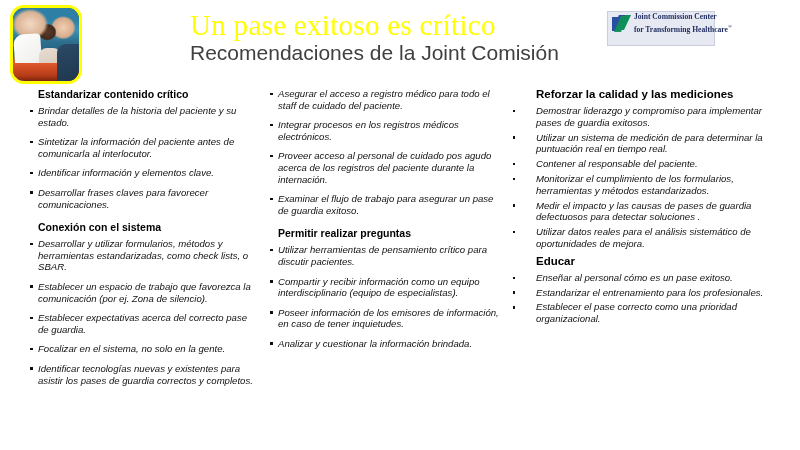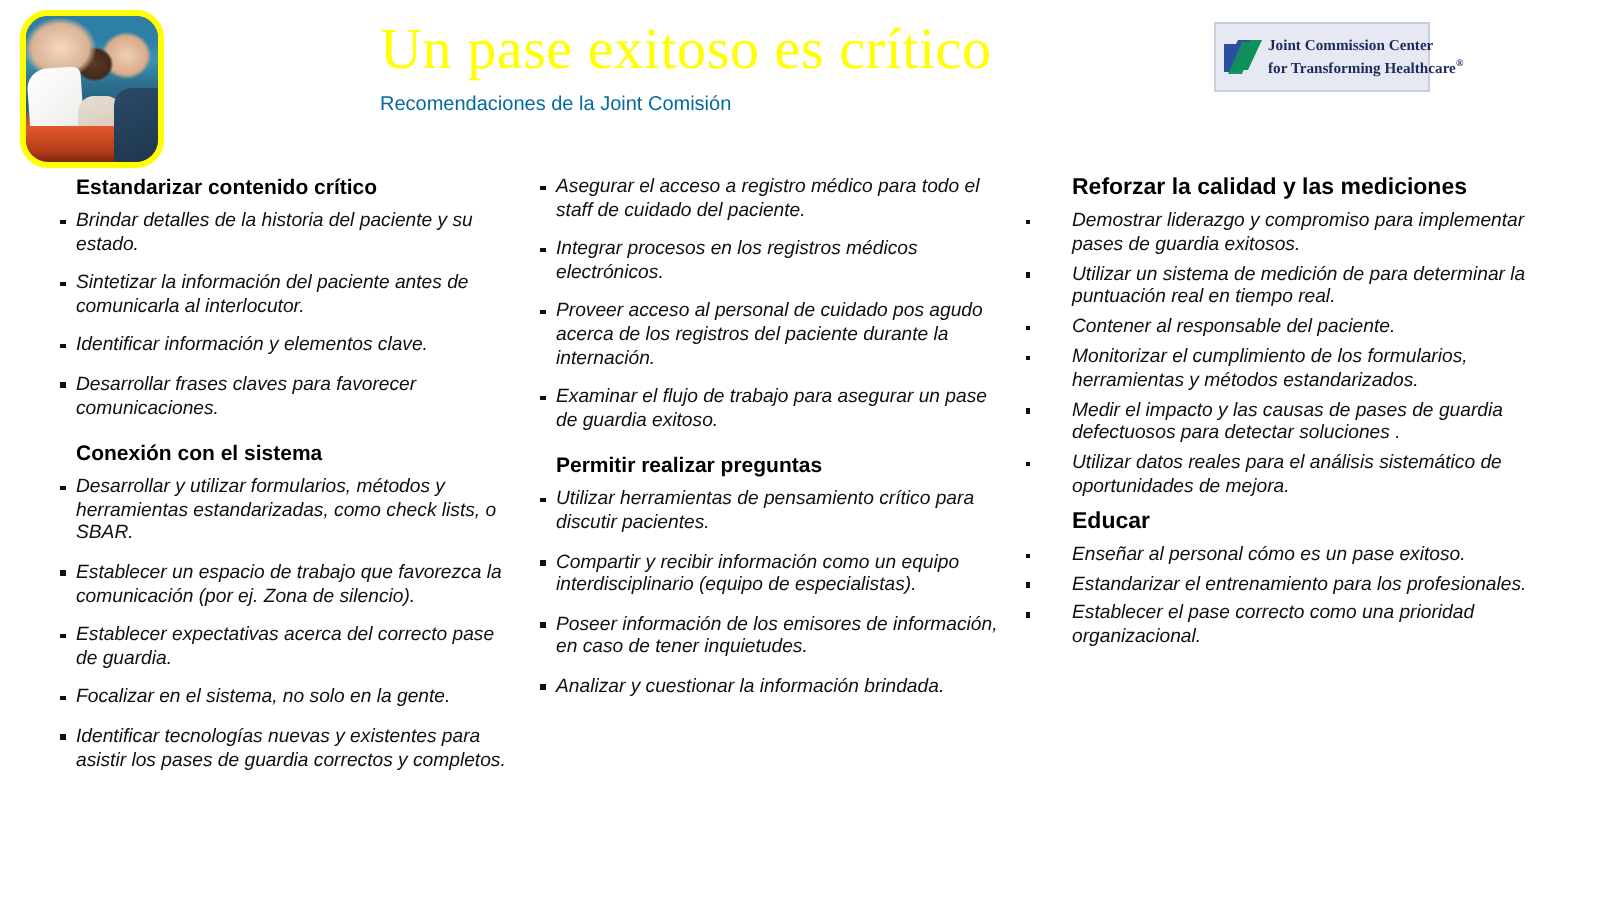--- a/index.html
+++ b/index.html
@@ -106,39 +106,38 @@
   .main-title {
     font-family: "Liberation Serif", serif;
     font-size: 29px;
     line-height: 34px;
     color: #ffff00;
     white-space: nowrap;
     letter-spacing: 0.3px;
   }
   .sub-title {
     font-family: "Liberation Sans", sans-serif;
-    font-size: 10px;
+    font-size: 21px;
     line-height: 19px;
-    color: #0369a1;
+    color: #404040;
     margin-top: 1px;
     white-space: nowrap;
   }
 
   
   .logo {
     position: absolute;
     left: 607px;
     top: 11px;
     width: 108px;
     height: 35px;
     background: #e7e9f2;
     border: 1px solid #c9cddd;
     box-sizing: border-box;
     display: flex;
-    align-items: center;
     padding-left: 3px;
   }
   .logo-mark {
     width: 22px;
     height: 24px;
     flex: 0 0 22px;
     position: relative;
   }
   .logo-text {
     font-family: "Liberation Serif", serif;

